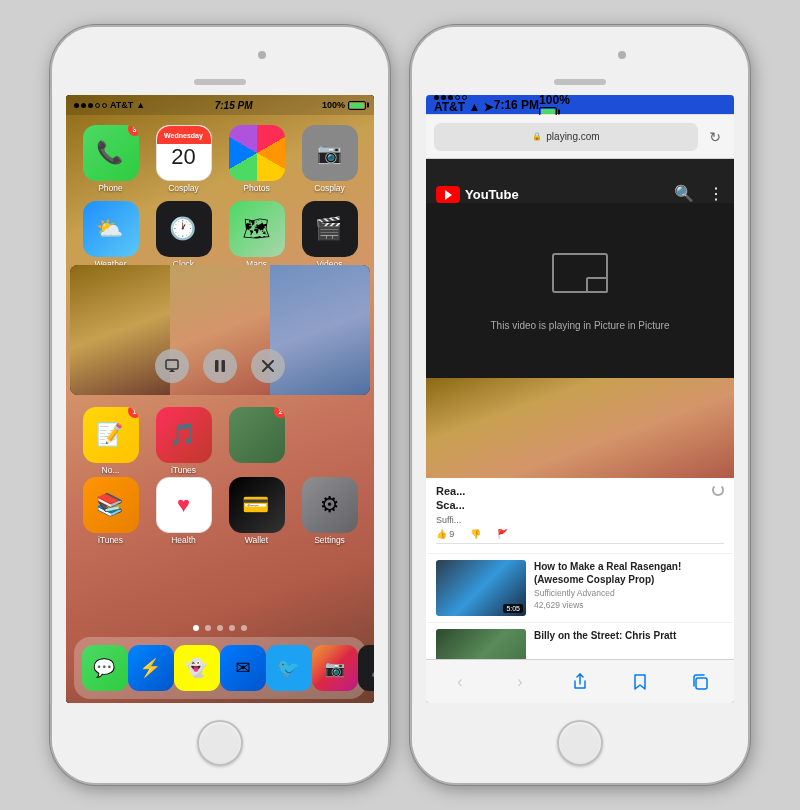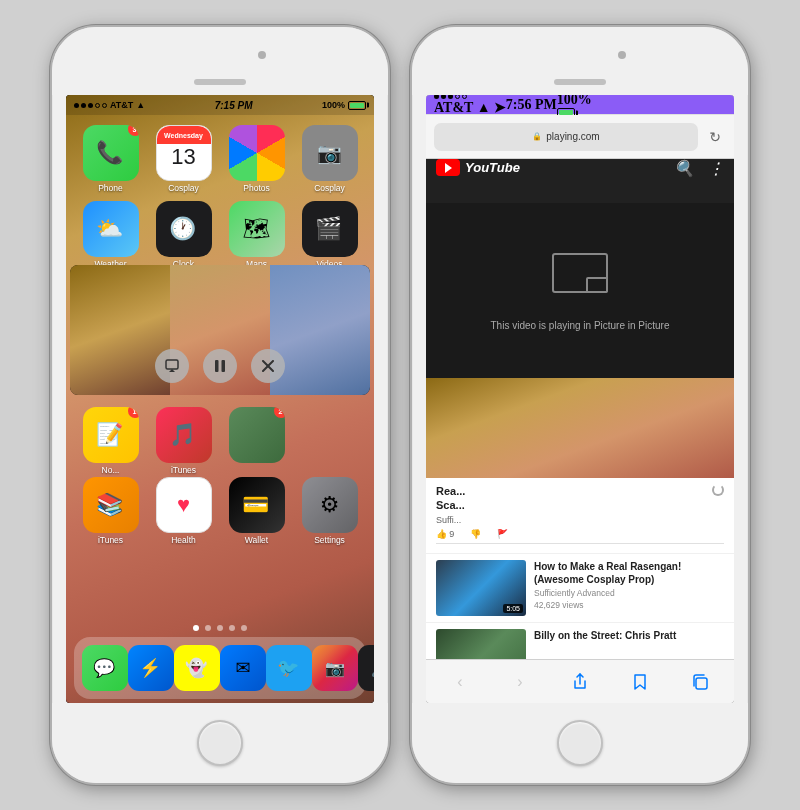--- a/index.html
+++ b/index.html
@@ -306,30 +306,29 @@
       width: 100%;
       height: 100%;
       position: relative;
       overflow: hidden;
     }
 
     .status-bar-white {
       position: absolute;
       top: 0; left: 0; right: 0;
       height: 20px;
-      background: #8b5cf6;
+      background: #1d4ed8;
       display: flex;
       align-items: center;
       padding: 0 8px;
-      font-size: 14px;
+      font-size: 12px;
       color: #000;
       font-weight: 600;
       z-index: 10;
       border-bottom: 1px solid #e0e0e0;
-      font-family: Liberation Serif, serif;
     }
 
     
     .safari-bar {
       position: absolute;
       top: 20px; left: 0; right: 0;
       height: 44px;
       background: #f5f5f5;
       border-bottom: 1px solid #d0d0d0;
       display: flex;
@@ -357,25 +356,24 @@
       text-align: center;
     }
 
     
     .yt-header {
       position: absolute;
       top: 64px; left: 0; right: 0;
       height: 44px;
       background: #212121;
       display: flex;
-      align-items: flex-start;
+      align-items: flex-end;
       padding: 0 10px;
       gap: 8px;
       z-index: 10;
-      font-style: italic;
     }
     .yt-logo {
       display: flex;
       align-items: center;
       gap: 5px;
       color: #fff;
       font-size: 13px;
       font-weight: 600;
     }
     .yt-logo-icon {
@@ -630,21 +628,21 @@
           <div class="app-icon-img app-phone">
             <span>📞</span>
             <div class="badge">3</div>
           </div>
           <span class="app-label">Phone</span>
         </div>
         <div class="app-icon">
           <div class="app-icon-img app-calendar" style="padding:0">
             <div class="calendar-icon-inner">
               <div class="cal-header">Wednesday</div>
-              <div class="cal-day">13</div>
+              <div class="cal-day">20</div>
             </div>
           </div>
           <span class="app-label">Cosplay</span>
         </div>
         <div class="app-icon">
           <div class="app-icon-img" style="background: conic-gradient(#ff2d55 0deg 60deg, #ff9500 60deg 120deg, #ffcc00 120deg 180deg, #4cd964 180deg 240deg, #007aff 240deg 300deg, #af52de 300deg 360deg); border-radius:13px;">
           </div>
           <span class="app-label">Photos</span>
         </div>
         <div class="app-icon">
@@ -828,21 +826,21 @@
             <div class="dot"></div>
             <div class="dot"></div>
             <div class="dot"></div>
             <div class="dot empty"></div>
             <div class="dot empty"></div>
           </div>
           <span>AT&amp;T</span>
           <span>▲</span>
           <span>➤</span>
         </div>
-        <div class="center">7:56 PM</div>
+        <div class="center">7:16 PM</div>
         <div class="right">
           <span>100%</span>
           <div class="battery-icon">
             <div class="battery-fill"></div>
           </div>
         </div>
       </div>
 
       <div class="safari-bar">
         <div class="address-bar">

